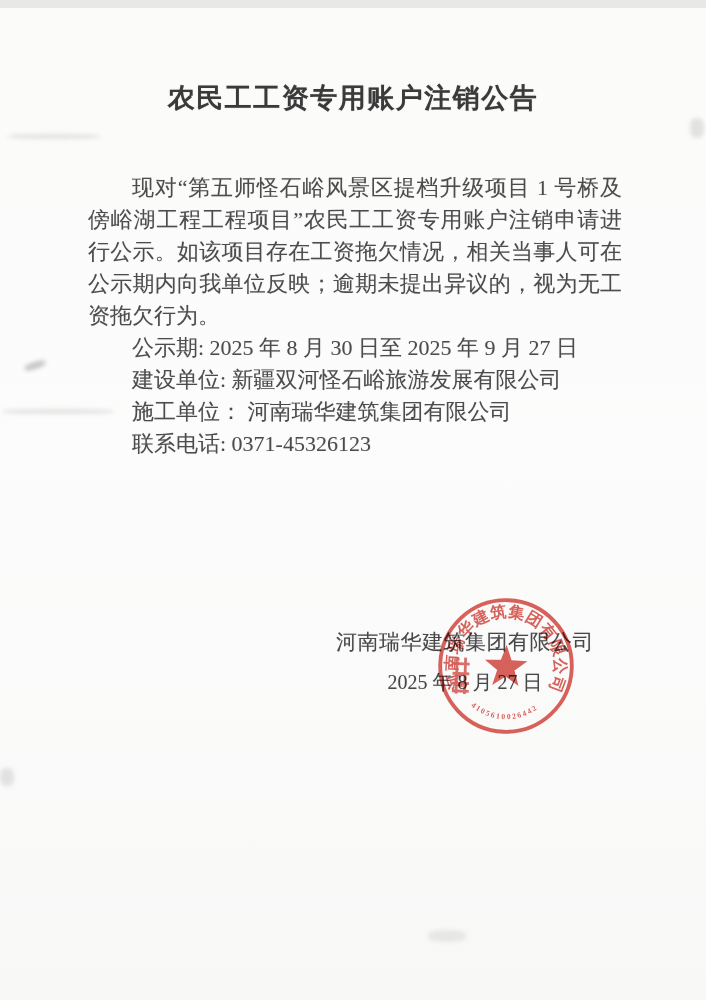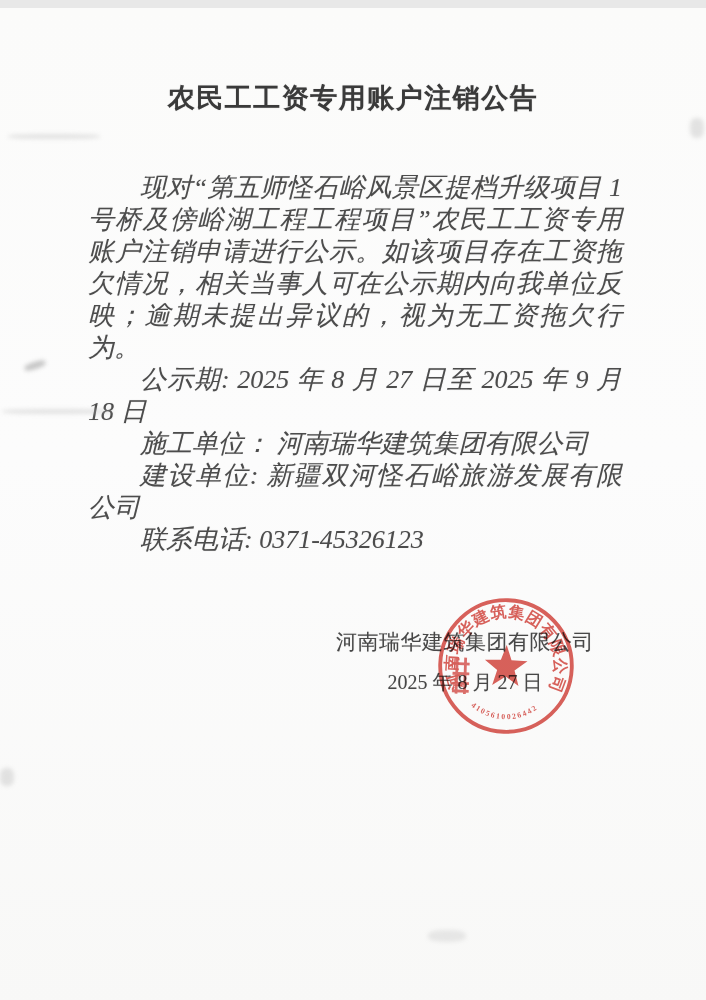--- a/index.html
+++ b/index.html
@@ -18,25 +18,24 @@
     margin:0;
     text-align:center;
     font-size:27px;
     font-weight:700;
     letter-spacing:1.5px;
     color:#3a3a3a;
     text-shadow:0 0 1px rgba(70,70,70,.35);
   }
   .doc-body {
     margin:56px 84px 0 88px;
-    font-size:26px;
+    font-size:22px;
     line-height:32px;
     text-align:justify;
     text-shadow:0 0 1px rgba(110,110,110,.30);
-    font-style:italic;
   }
   .doc-body p { margin:0; }
   .indent { text-indent:2em; }
   .closing { margin-top:42px !important; }
   .signature {
     position:absolute;
     top:620px; right:112px;
     text-align:center;
     color:#474747;
     text-shadow:0 0 1px rgba(110,110,110,.30);
@@ -64,23 +63,23 @@
 </style>
 </head>
 <body>
 
 <div class="page">
 
   <h1 class="doc-title">农民工工资专用账户注销公告</h1>
 
   <div class="doc-body">
     <p class="indent">现对“第五师怪石峪风景区提档升级项目 1 号桥及傍峪湖工程工程项目”农民工工资专用账户注销申请进行公示。如该项目存在工资拖欠情况，相关当事人可在公示期内向我单位反映；逾期未提出异议的，视为无工资拖欠行为。</p>
-    <p class="indent">公示期: 2025 年 8 月 27 日至 2025 年 9 月 18 日</p>
+    <p class="indent">公示期: 2025 年 8 月 30 日至 2025 年 9 月 27 日</p>
+    <p class="indent">建设单位: 新疆双河怪石峪旅游发展有限公司</p>
     <p class="indent">施工单位： 河南瑞华建筑集团有限公司</p>
-    <p class="indent">建设单位: 新疆双河怪石峪旅游发展有限公司</p>
     <p class="indent">联系电话: 0371-45326123</p>
   </div>
 
   <div class="signature">
     <div class="company">河南瑞华建筑集团有限公司</div>
     <div class="date">2025 年 8 月 27 日</div>
   </div>
 
   <svg class="seal" viewBox="0 0 200 200" aria-hidden="true">
     <defs>

